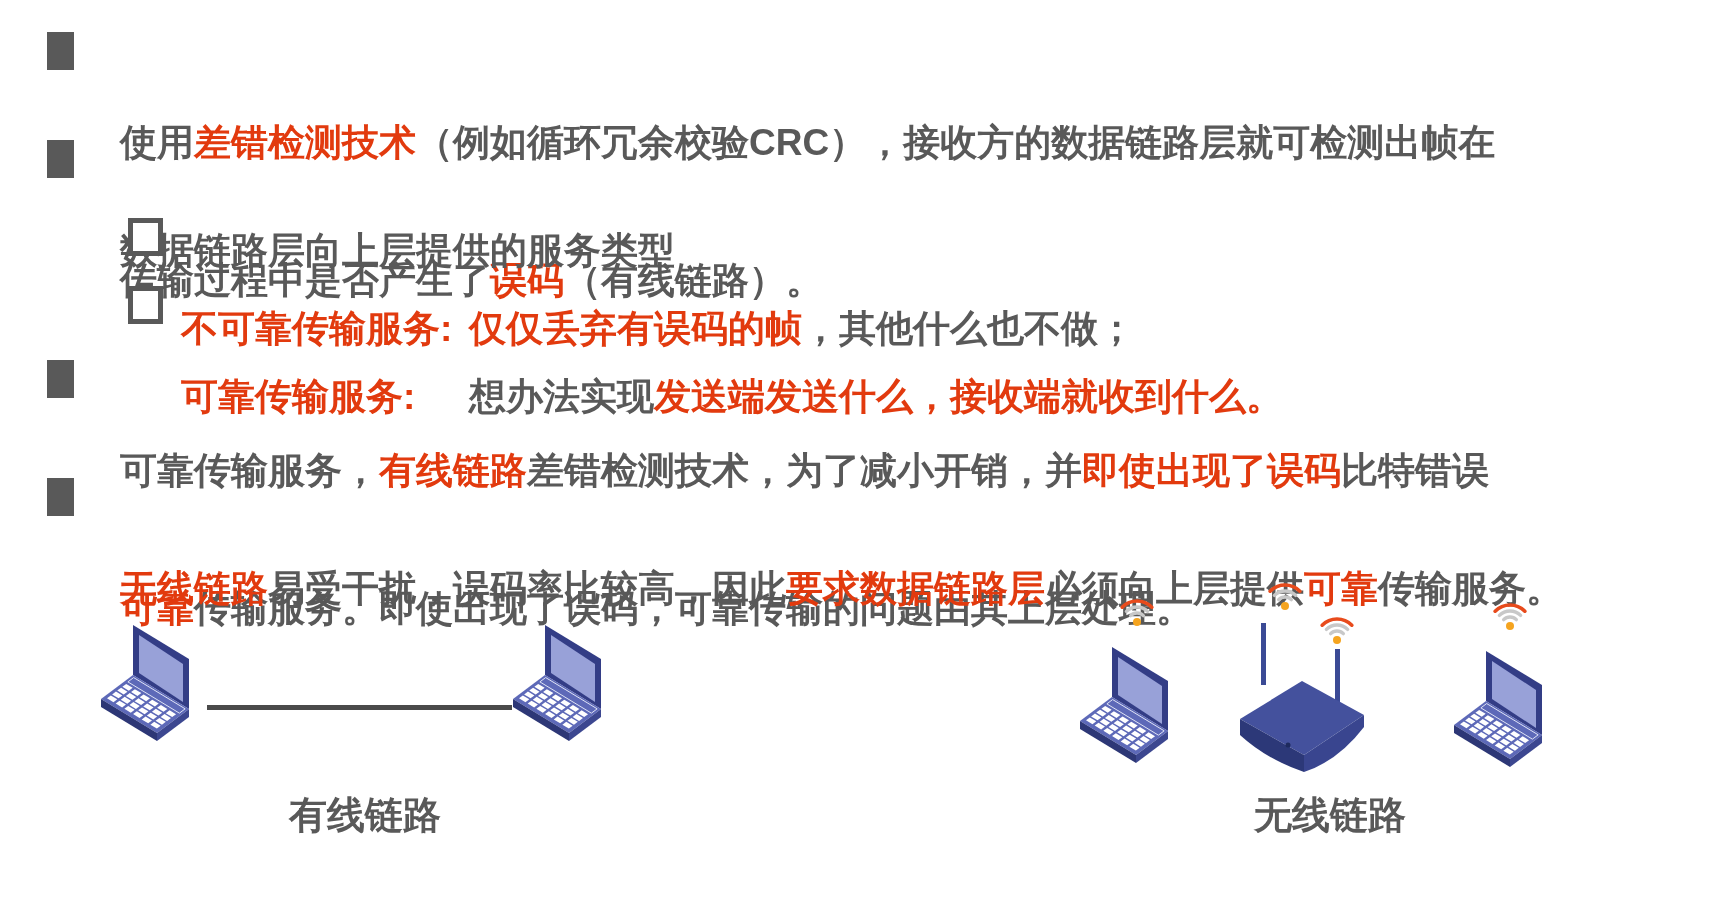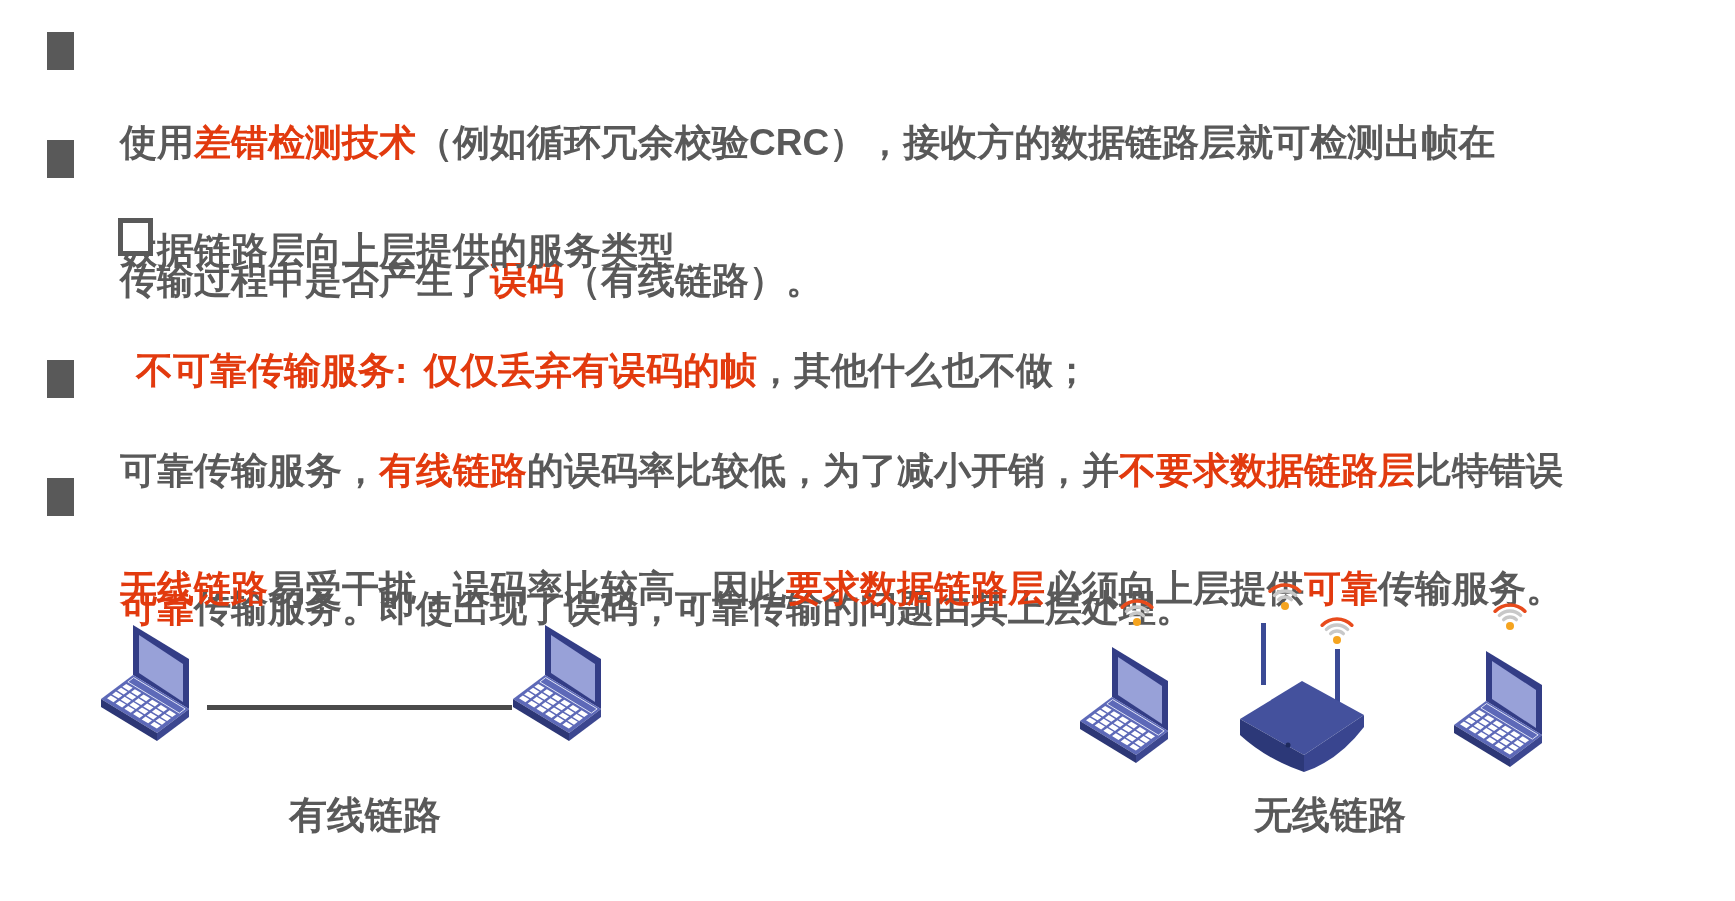--- a/index.html
+++ b/index.html
@@ -2,21 +2,21 @@
 <html><head>
 <meta charset="utf-8">
 <style>
   html,body{margin:0;padding:0;background:#ffffff;}
   .slide{
     position:relative;width:1735px;height:869px;background:#ffffff;overflow:hidden;
     font-family:"Liberation Sans","DejaVu Sans",sans-serif;font-weight:bold;
   }
   .row{position:absolute;display:flex;align-items:flex-start;}
   .row.main{left:47px;}
-  .row.sub{left:118px;flex-direction:column;}
+  .row.sub{left:128px;}
   .b1{top:28px;} .b2{top:136px;} .s1{top:214px;} .s2{top:282px;} .b3{top:356px;} .b4{top:474px;}
   .marker{flex:none;display:block;}
   .marker.filled{width:27px;height:38px;background:#595959;margin-top:4px;}
   .marker.hollow{width:25px;height:28px;background:#ffffff;border:5px solid #595959;margin-top:4px;}
   .txt{font-size:37px;line-height:46px;color:#595959;white-space:pre-wrap;}
   .row.main .txt{margin-left:46px;}
   .row.sub .txt{margin-left:18px;}
   .term{display:inline-block;min-width:288px;}
   .c-red{color:#e23a0e;}
   .c-gray{color:#595959;}
@@ -102,25 +102,31 @@
     </div>
   </div>
 
   <div class="row sub s1">
     <span class="marker hollow"></span>
     <div class="txt">
       <div class="line"><span class="term c-red">不可靠传输服务:</span><span><span class="c-red">仅仅丢弃有误码的帧</span><span class="c-gray">，其他什么也不做；</span></span></div>
     </div>
   </div>
 
+  <div class="row sub s2">
+    <span class="marker hollow"></span>
+    <div class="txt">
+      <div class="line"><span class="term c-red">可靠传输服务:</span><span><span class="c-gray">想办法实现</span><span class="c-red">发送端发送什么，接收端就收到什么。</span></span></div>
+    </div>
+  </div>
 
   <div class="row main b3">
     <span class="marker filled"></span>
     <div class="txt">
-      <div class="line"><span class="c-gray">可靠传输服务，</span><span class="c-red">有线链路</span><span class="c-gray">的误码率比较低，为了减小开销，并</span><span class="c-red">不要求数据链路层</span><span class="c-gray">比特错误</span></div>
+      <div class="line"><span class="c-gray">可靠传输服务，</span><span class="c-red">有线链路</span><span class="c-gray">差错检测技术，为了减小开销，并</span><span class="c-red">即使出现了误码</span><span class="c-gray">比特错误</span></div>
       <div class="line"><span class="c-red">可靠</span><span class="c-gray">传输服务。即使出现了误码，可靠传输的问题由其上层处理。</span></div>
     </div>
   </div>
 
   <div class="row main b4">
     <span class="marker filled"></span>
     <div class="txt">
       <div class="line"><span class="c-red">无线链路</span><span class="c-gray">易受干扰，误码率比较高，因此</span><span class="c-red">要求数据链路层</span><span class="c-gray">必须向上层提供</span><span class="c-red">可靠</span><span class="c-gray">传输服务。</span></div>
     </div>
   </div>

